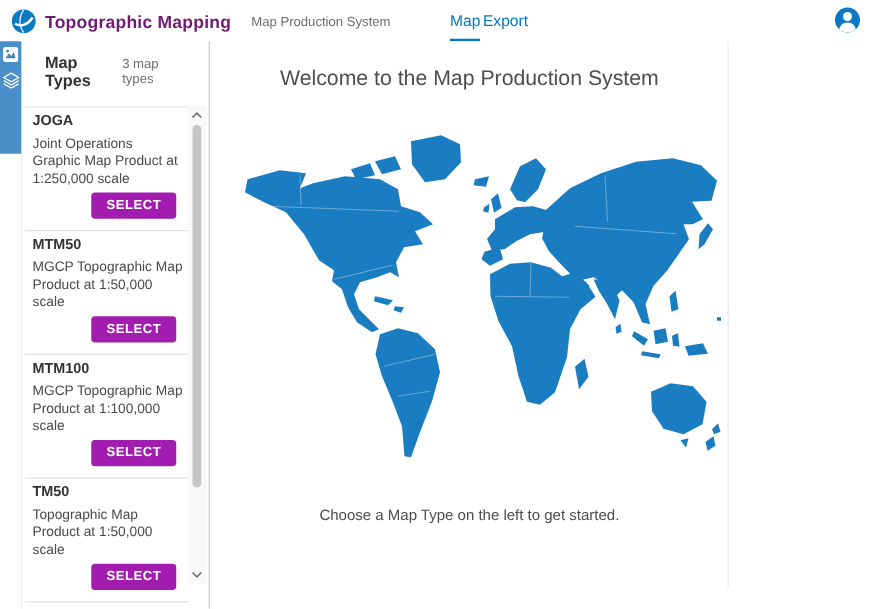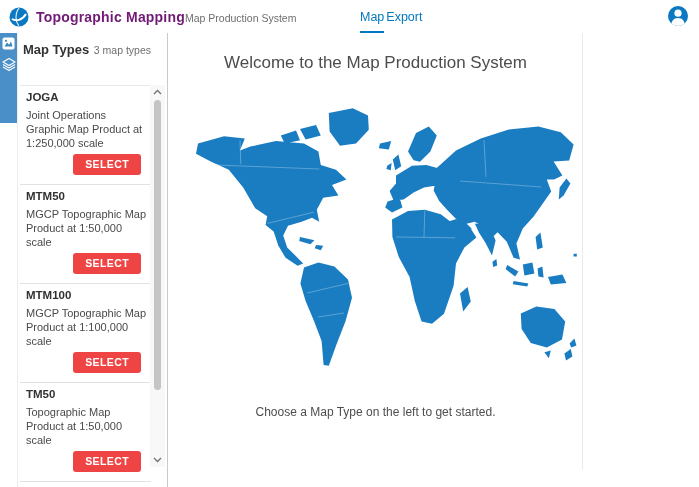--- a/index.html
+++ b/index.html
@@ -5,54 +5,54 @@
   * { box-sizing: border-box; margin: 0; padding: 0; }
   html,body { width:699px; height:487px; overflow:hidden; background:#fff;
     font-family:"Liberation Sans", sans-serif; }
   .app { position:relative; width:699px; height:487px; background:#fff; }
 
   
   .header { position:absolute; top:0; left:0; width:699px; height:33px;
     display:flex; align-items:center; background:#fff; }
   .logo { margin-left:9px; width:20px; height:20px; flex:0 0 auto; }
   .app-title { margin-left:7px; font-size:14px; font-weight:700; color:#701a75; letter-spacing:.2px; }
-  .app-subtitle { margin-left:0; font-size:10.5px; color:#6e6e6e; padding-top:2px; }
+  .app-subtitle { margin-left:16px; font-size:10.5px; color:#6e6e6e; padding-top:2px; }
   .nav { position:absolute; left:360px; top:0; height:33px; display:flex; gap:2px; align-items:stretch; }
   .nav-item { font-size:12.5px; color:#0079c1; display:flex; align-items:center;
     border-bottom:2px solid transparent; padding-top:2px; cursor:pointer; }
   .nav-item.active { border-bottom-color:#0079c1; }
   .avatar { position:absolute; right:10px; top:5px; width:22px; height:22px; cursor:pointer; }
 
   
   .widget-strip { position:absolute; left:0; top:33px; width:18px; height:454px;
     background:#fff; border-right:1px solid #ededed; }
   .widget-strip-blue { width:100%; height:90px; background:#4a8fc7;
     display:flex; flex-direction:column; align-items:center; padding-top:3px; gap:7px; }
   .widget-btn { width:14px; height:14px; display:flex; align-items:center; justify-content:center; cursor:pointer; }
 
   
   .sidebar { position:absolute; left:18px; top:33px; width:150px; height:454px;
     background:#fff; border-right:1px solid #c9c9c9; }
-  .side-head { display:flex; align-items:baseline; padding:9px 16px 0 5px; }
+  .side-head { display:flex; align-items:baseline; padding:9px 16px 0 18px; }
   .side-title { font-size:13px; font-weight:700; color:#323232; }
   .side-count { margin-left:auto; font-size:10.5px; color:#6e6e6e; }
   .search-row { display:flex; align-items:center; padding:9px 7px 0 5px; }
   .search-field { display:flex; align-items:center; border-bottom:1px solid #949494;
     width:104px; padding-bottom:3px; }
   .search-input { border:none; outline:none; width:82px; font-size:11.5px; margin-left:4px;
     color:#333; font-family:inherit; background:transparent; }
   .search-input::placeholder { color:#a9a9a9; }
   .sort-btn { margin-left:auto; margin-right:12px; cursor:pointer; display:flex; }
 
   .list { position:absolute; top:52px; left:2px; width:131px; bottom:0; overflow:hidden;
     border-top:1px solid #e8e8e8; }
   .item { padding:5px 4px 9px 6px; border-bottom:1px solid #e2e2e2; }
   .item-name { font-size:11.5px; font-weight:700; color:#323232; }
   .item-desc { margin-top:5px; font-size:11px; line-height:14px; color:#4a4a4a; }
-  .item-btn { display:block; margin:4px 6px 0 auto; background:#ef4444; color:#fff; border:none;
+  .item-btn { display:block; margin:4px 6px 0 auto; background:#a21caf; color:#fff; border:none;
     font-family:inherit; font-weight:700; font-size:10.5px; letter-spacing:.4px;
     padding:4px 12px 5px; border-radius:3px; cursor:pointer; }
 
   
   .scrollbar { position:absolute; top:52px; right:2px; bottom:20px; width:15px; background:#f8f8f8;
     display:flex; flex-direction:column; align-items:center; justify-content:space-between;
     padding:4px 0; }
   .scroll-thumb { position:absolute; top:15px; left:4px; width:7px; height:290px;
     background:#c5c5c5; border-radius:4px; cursor:pointer; }
   .scroll-arrow { cursor:pointer; display:flex; }

